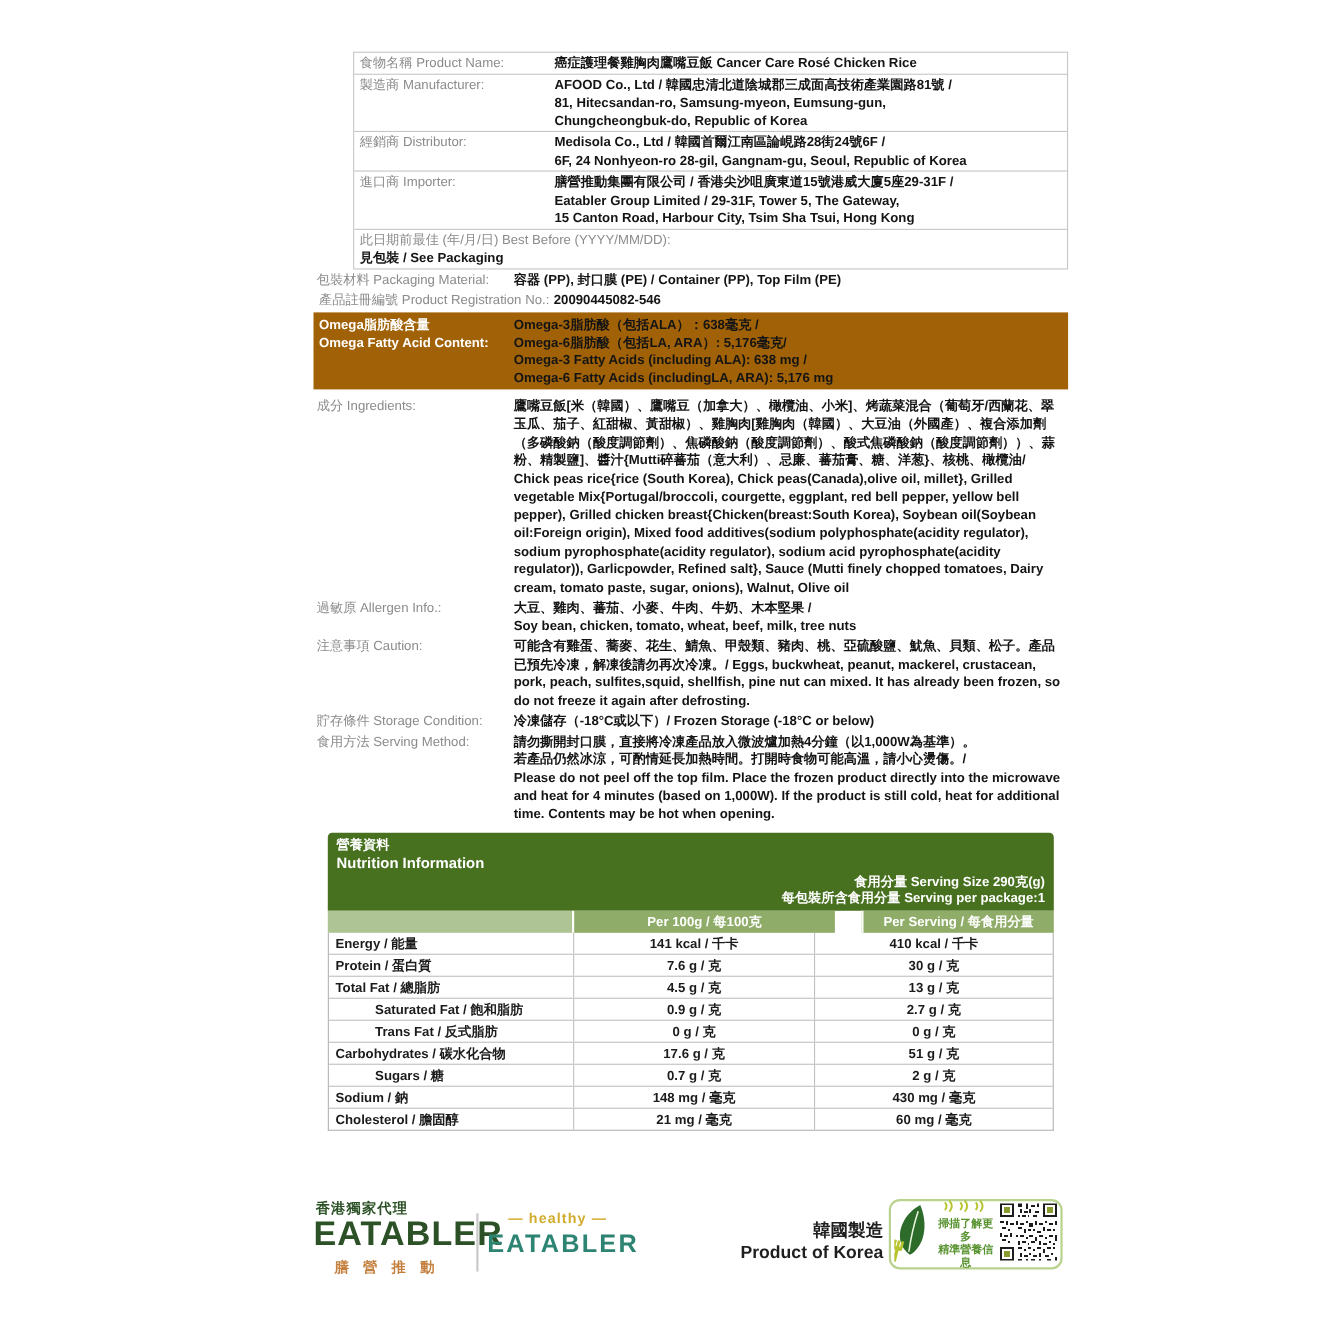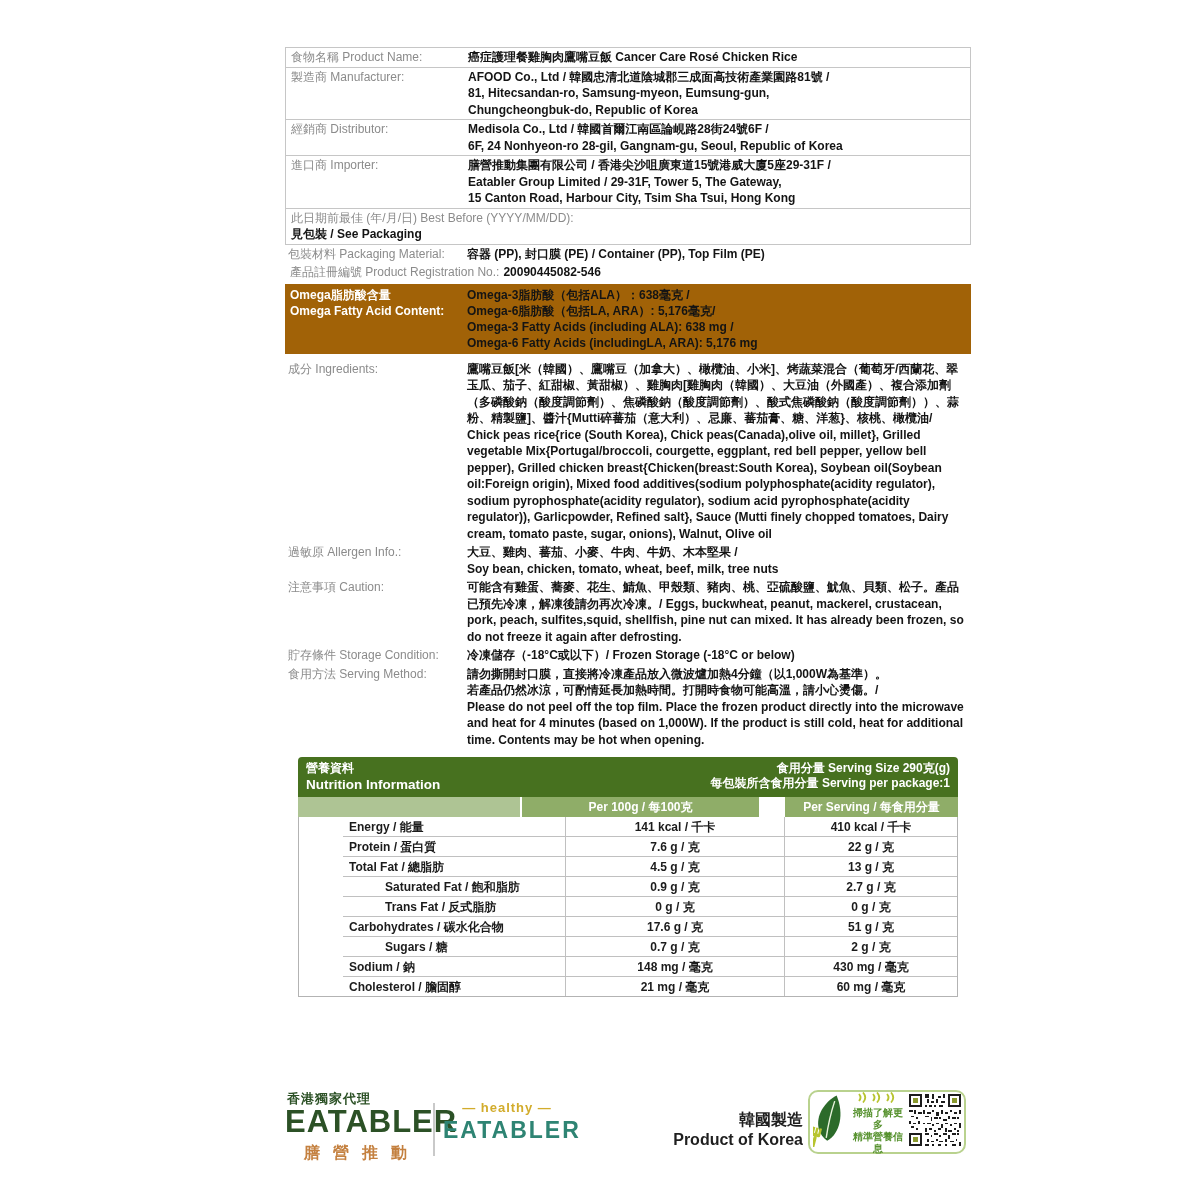--- a/index.html
+++ b/index.html
@@ -4,64 +4,64 @@
 <style>
   html,body{margin:0;padding:0;}
   body{
     width:1200px;height:1200px;background:#ffffff;position:relative;
     font-family:"Liberation Sans","DejaVu Sans",sans-serif;
     color:#1b1b1b;-webkit-font-smoothing:antialiased;
   }
   .sheet{position:absolute;left:285px;top:47px;width:686px;font-size:12px;line-height:16.5px;}
 
   
-  .info-table{border:1px solid #c6c6c6;}
+  .info-table{border:1px solid #c6c6c6;margin-left:36px;}
   .trow{display:flex;border-bottom:1px solid #c6c6c6;}
   .trow:last-child{border-bottom:none;}
   .tlabel{flex:none;width:182px;color:#8b8b8b;padding:1px 2px 1px 5px;box-sizing:border-box;}
   .tvalue{flex:1;min-width:0;color:#141414;font-weight:700;white-space:pre-line;padding:1px 4px 1px 0;}
   .inline-row{padding:1px 2px 1px 5px;flex-direction:column;}
   .inline-label{color:#8b8b8b;margin-right:4px;}
   .inline-value{color:#141414;font-weight:700;}
 
   
   .drow{display:flex;}
   .drow .tlabel{padding-left:3px;}
   .omega{background:#a16207;display:flex;margin:2px 0;line-height:16px;padding:2px 0;}
   .omega .tlabel{color:#ffffff;font-weight:700;white-space:pre-line;}
   .omega .tvalue{padding-right:6px;}
   .gap4{height:4px;}
 
   
   .nutri{margin-top:8px;margin-left:13px;width:660px;}
   .nutri-head{background:#47711f;color:#fff;display:flex;justify-content:space-between;
-    padding:3px 8px 4px 8px;border-radius:4px 4px 0 0;box-sizing:border-box;}
+    padding:3px 8px 4px 8px;border-radius:4px 4px 0 0;box-sizing:border-box;flex-direction:column;}
   .nh-left .l1{font-size:12px;font-weight:700;}
   .nh-left .l2{font-size:13.5px;font-weight:700;}
   .nh-right{text-align:right;font-size:12px;font-weight:700;line-height:15px;padding-top:1px;}
   .nutri-cols{display:flex;height:20px;}
   .nutri-cols .c1{width:222px;background:#aec494;box-sizing:border-box;}
   .nutri-cols .c2,.nutri-cols .c3{background:#8fad68;color:#fff;font-weight:700;text-align:center;
     line-height:20px;border-left:2px solid #fff;box-sizing:border-box;}
   .nutri-cols .c2{width:239px;}
   .nutri-cols .c3{flex:1;margin-left:24px;}
-  .nutri-body{border:1px solid #b3b3b3;border-top:none;padding-left:44px;}
+  .nutri-body{border:1px solid #b3b3b3;border-top:none;}
   .nrow{display:flex;}
   .nrow + .nrow{border-top:1px solid #c0c0c0;}
   .nc{box-sizing:border-box;font-weight:700;padding:1.5px 6px;line-height:16px;}
   .nc1{width:222px;}
   .nrow.indent .nc1{padding-left:42px;}
   .nc2{width:219px;text-align:center;border-left:1px solid #c0c0c0;}
   .nc3{flex:1;text-align:center;border-left:1px solid #c0c0c0;}
 
   
   .footer{position:absolute;left:285px;top:1090px;width:686px;height:100px;}
   .agent{position:absolute;left:2px;top:0;font-size:13px;font-weight:700;color:#2c5126;letter-spacing:1px;}
   .brand-main{position:absolute;left:0;top:14px;font-size:31px;font-weight:800;color:#2c5126;letter-spacing:1px;}
-  .brand-zh{position:absolute;left:19px;top:53px;font-size:16px;font-weight:700;color:#c4803f;letter-spacing:13px;}
+  .brand-zh{position:absolute;left:19px;top:53px;font-size:13px;font-weight:700;color:#c4803f;letter-spacing:13px;}
   .logo-divider{position:absolute;left:148px;top:13px;width:2px;height:53px;background:#c9c9c9;}
   .healthy{position:absolute;left:158px;top:10px;width:128px;text-align:center;}
   .healthy-tag{font-size:13px;font-weight:700;color:#d2ac2c;letter-spacing:1px;}
   .healthy-name{font-size:23px;font-weight:800;color:#2e8473;letter-spacing:2px;margin-top:2px;}
   .origin{position:absolute;left:378px;top:20px;width:140px;text-align:right;
     font-size:16px;font-weight:700;color:#1f1f1f;line-height:20px;}
   .badge{position:absolute;left:523px;top:0;width:158px;height:64px;border:2px solid #b9d28e;
     border-radius:10px;background:#fff;box-sizing:border-box;display:flex;align-items:center;
     padding:2px 3px;gap:2px;justify-content:space-between;}
   .badge-mid{width:64px;text-align:center;}
@@ -161,21 +161,21 @@
     </div>
     <div class="nutri-body">
       <div class="nrow">
         <div class="nc nc1">Energy / 能量</div>
         <div class="nc nc2">141 kcal / 千卡</div>
         <div class="nc nc3">410 kcal / 千卡</div>
       </div>
       <div class="nrow">
         <div class="nc nc1">Protein / 蛋白質</div>
         <div class="nc nc2">7.6 g / 克</div>
-        <div class="nc nc3">22 g / 克</div>
+        <div class="nc nc3">30 g / 克</div>
       </div>
       <div class="nrow">
         <div class="nc nc1">Total Fat / 總脂肪</div>
         <div class="nc nc2">4.5 g / 克</div>
         <div class="nc nc3">13 g / 克</div>
       </div>
       <div class="nrow indent">
         <div class="nc nc1">Saturated Fat / 飽和脂肪</div>
         <div class="nc nc2">0.9 g / 克</div>
         <div class="nc nc3">2.7 g / 克</div>

